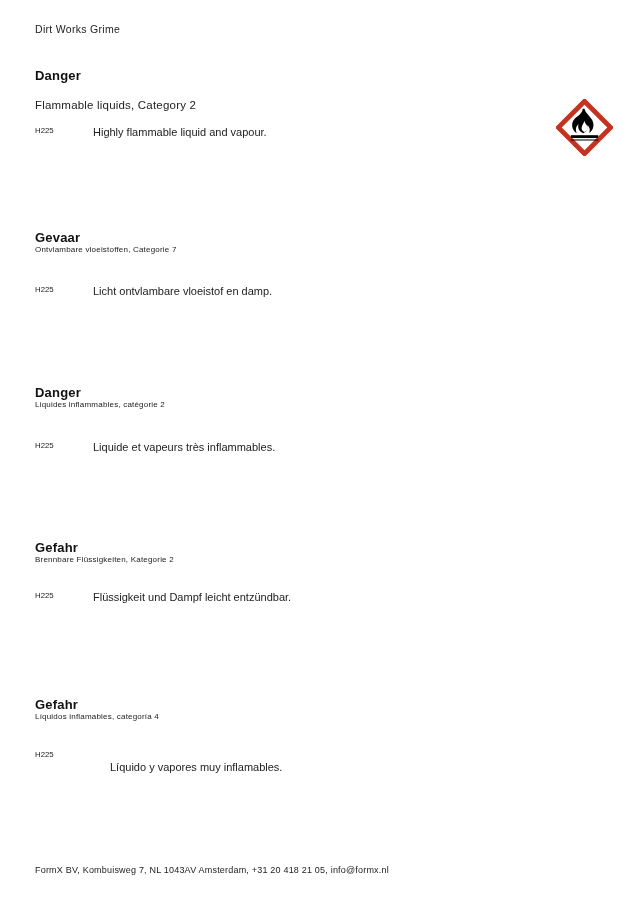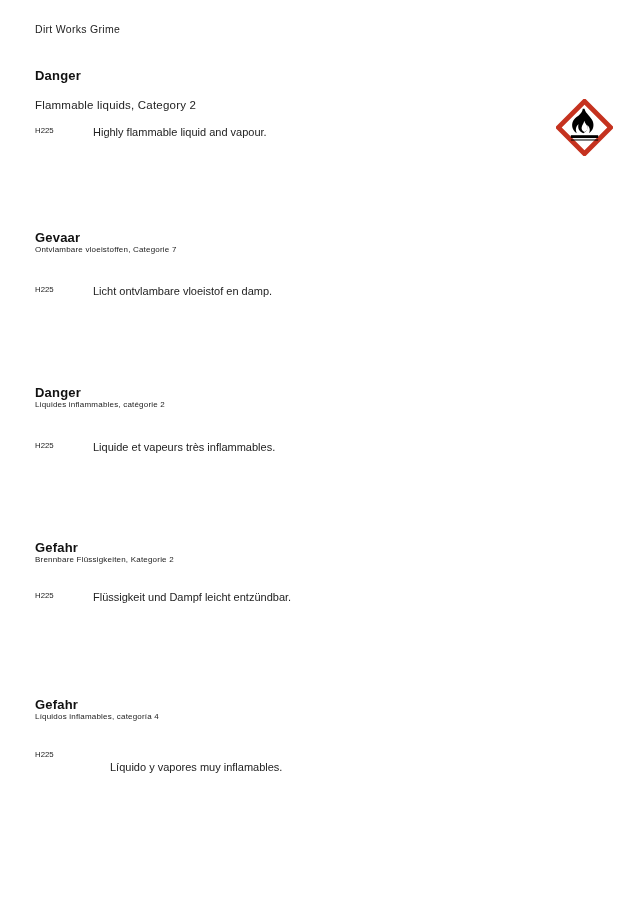--- a/index.html
+++ b/index.html
@@ -73,14 +73,15 @@
   <div class="abs signal-word" style="left:35px; top:540px;">Gefahr</div>
   <div class="abs hazard-class" style="left:35px; top:555px;">Brennbare Flüssigkeiten, Kategorie 2</div>
   <div class="abs h-code" style="left:35px; top:591px;">H225</div>
   <div class="abs h-statement" style="left:93px; top:591px;">Flüssigkeit und Dampf leicht entzündbar.</div>
 
   <div class="abs signal-word" style="left:35px; top:697px;">Gefahr</div>
   <div class="abs hazard-class" style="left:35px; top:712px;">Líquidos inflamables, categoría 4</div>
   <div class="abs h-code" style="left:35px; top:750px;">H225</div>
   <div class="abs h-statement" style="left:110px; top:750px;margin-top:11px;">Líquido y vapores muy inflamables.</div>
 
+  <div class="abs footer-line" style="left:35px; top:865px;">FormX BV, Kombuisweg 7, NL 1043AV Amsterdam, +31 20 418 21 05, info@formx.nl</div>
 
 </div>
 
 </body></html>

